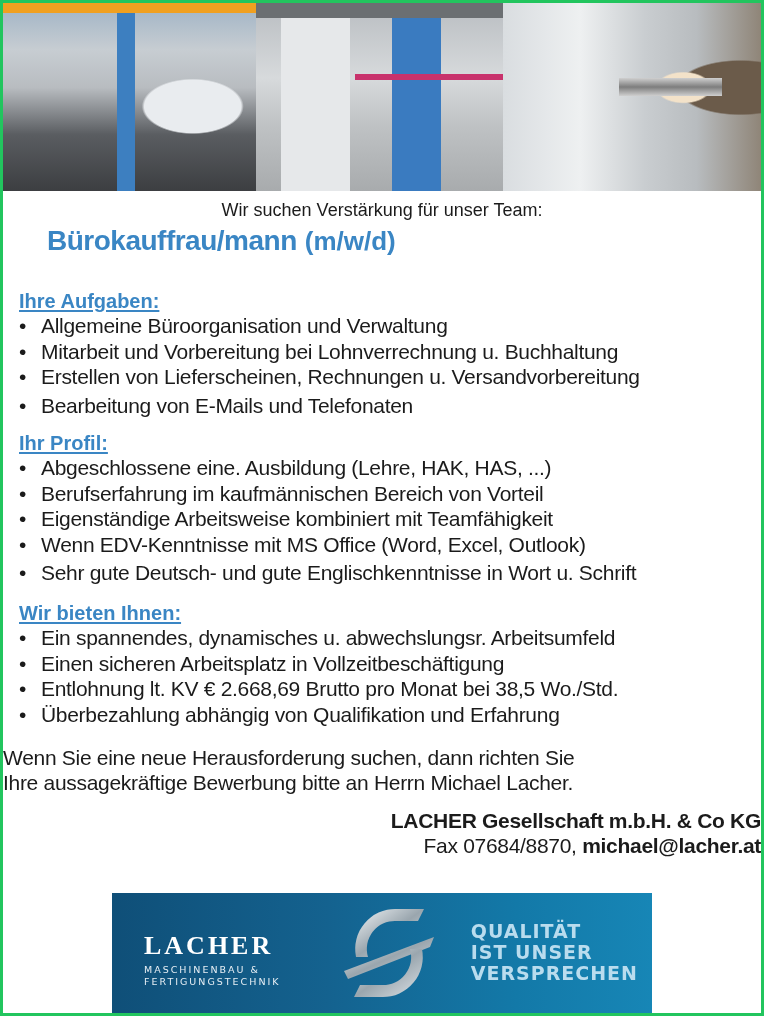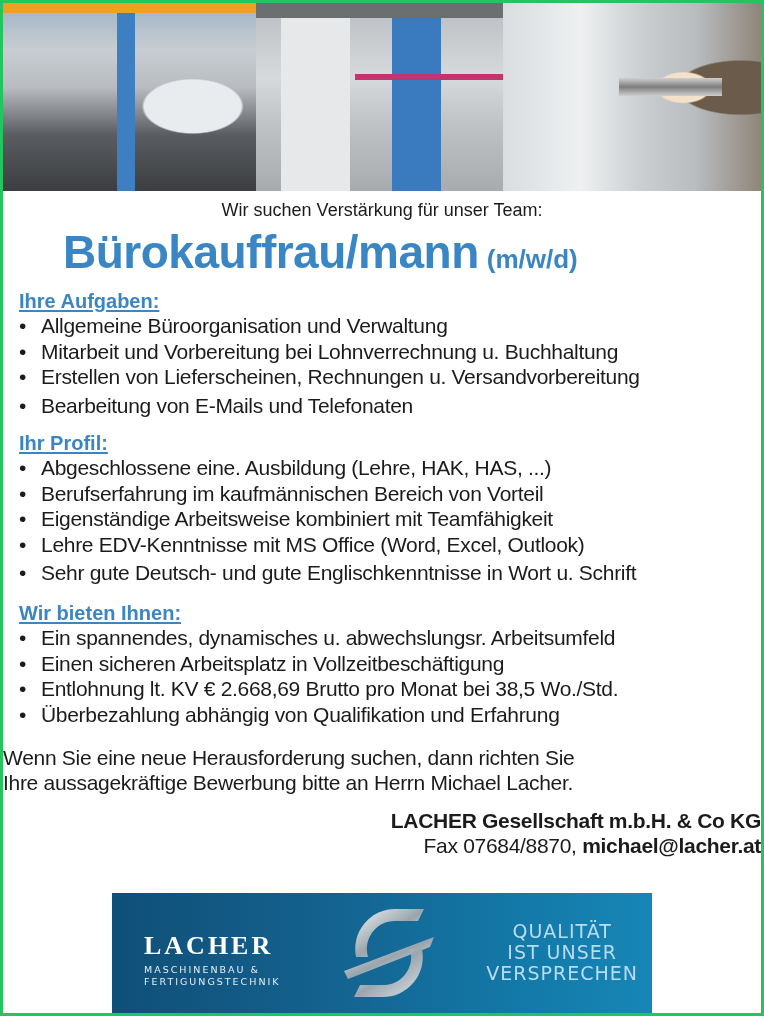--- a/index.html
+++ b/index.html
@@ -28,21 +28,21 @@
   .photo-3 { width: 258px;
     background:
       radial-gradient(ellipse at 70% 45%, #f3e2c9 0 10%, transparent 11%),
       radial-gradient(ellipse at 92% 45%, #6b5b4a 0 18%, transparent 19%),
       linear-gradient(90deg, #d9dde0 0%, #eef0f1 30%, #c9cdd0 55%, #b8bcbf 75%, #8f8578 100%);
   }
   .photo-3::after { content: ""; position: absolute; left: 45%; top: 40%; width: 40%; height: 18px; background: linear-gradient(180deg,#cfcfcf,#7d7d7d,#cfcfcf); }
 
   .intro { position: absolute; top: 197px; left: 0; width: 758px; text-align: center; font-size: 18px; }
   .title { position: absolute; top: 222px; left: 44px; width: 714px; color: #3a86c4; font-weight: bold; white-space: nowrap; }
-  .title .main { font-size: 46px; letter-spacing: -0.5px; margin-left: 16px; }
+  .title .main { font-size: 28px; letter-spacing: -0.5px; }
   .title .suffix { font-size: 26px; margin-left: 8px; }
 
   .section { position: absolute; left: 16px; width: 740px; }
   .section h2 {
     margin: 0; font-size: 20px; font-weight: bold; color: #3a86c4;
     text-decoration: underline; text-underline-offset: 2px; line-height: 24px;
   }
   .section ul { margin: 0; padding: 0; list-style: none; }
   .section li { font-size: 21px; line-height: 25.5px; white-space: nowrap; letter-spacing: -0.3px; }
   .section li .bullet { display: inline-block; width: 22px; }
@@ -56,21 +56,21 @@
   .company .email { font-weight: bold; }
 
   .banner {
     position: absolute; left: 109px; top: 890px; width: 540px; height: 120px;
     background: linear-gradient(90deg, #0f4f78 0%, #14628f 40%, #1379a8 75%, #1786b6 100%);
     overflow: hidden;
   }
   .brand-word { position: absolute; left: 32px; top: 38px; color: #ffffff; font-family: Liberation Serif, serif; font-weight: bold; font-size: 26px; letter-spacing: 3px; }
   .brand-sub { position: absolute; left: 32px; top: 71px; color: #e6eef4; font-family: "DejaVu Sans", sans-serif; font-size: 9.5px; letter-spacing: 2px; line-height: 12px; }
   .brand-logo { position: absolute; left: 222px; top: 8px; width: 110px; height: 104px; }
-  .slogan { position: absolute; right: 14px; top: 28px; text-align: center; color: #b9dcee; font-family: "DejaVu Sans", sans-serif; font-size: 19px; line-height: 21px; letter-spacing: 1px; font-weight: 400; }
+  .slogan { position: absolute; right: 14px; top: 28px; text-align: left; color: #b9dcee; font-family: "DejaVu Sans", sans-serif; font-size: 19px; line-height: 21px; letter-spacing: 1px; font-weight: 700; }
 </style>
 </head>
 <body>
 
 <div class="page">
 
   <div class="photos">
     <div class="photo photo-1"></div>
     <div class="photo photo-2"></div>
     <div class="photo photo-3"></div>
@@ -91,21 +91,21 @@
       <li style="margin-top:3px"><span class="bullet">•</span><span>Bearbeitung von E-Mails und Telefonaten</span></li>
     </ul>
   </div>
 
   <div class="section sec-2">
     <h2>Ihr Profil:</h2>
     <ul>
       <li><span class="bullet">•</span><span>Abgeschlossene eine. Ausbildung (Lehre, HAK, HAS, ...)</span></li>
       <li><span class="bullet">•</span><span>Berufserfahrung im kaufmännischen Bereich von Vorteil</span></li>
       <li><span class="bullet">•</span><span>Eigenständige Arbeitsweise kombiniert mit Teamfähigkeit</span></li>
-      <li><span class="bullet">•</span><span>Lehre EDV-Kenntnisse mit MS Office (Word, Excel, Outlook)</span></li>
+      <li><span class="bullet">•</span><span>Wenn EDV-Kenntnisse mit MS Office (Word, Excel, Outlook)</span></li>
       <li style="margin-top:3px"><span class="bullet">•</span><span>Sehr gute Deutsch- und gute Englischkenntnisse in Wort u. Schrift</span></li>
     </ul>
   </div>
 
   <div class="section sec-3">
     <h2>Wir bieten Ihnen:</h2>
     <ul>
       <li><span class="bullet">•</span><span>Ein spannendes, dynamisches u. abwechslungsr. Arbeitsumfeld</span></li>
       <li><span class="bullet">•</span><span>Einen sicheren Arbeitsplatz in Vollzeitbeschäftigung</span></li>
       <li><span class="bullet">•</span><span>Entlohnung lt. KV € 2.668,69 Brutto pro Monat bei 38,5 Wo./Std.</span></li>

